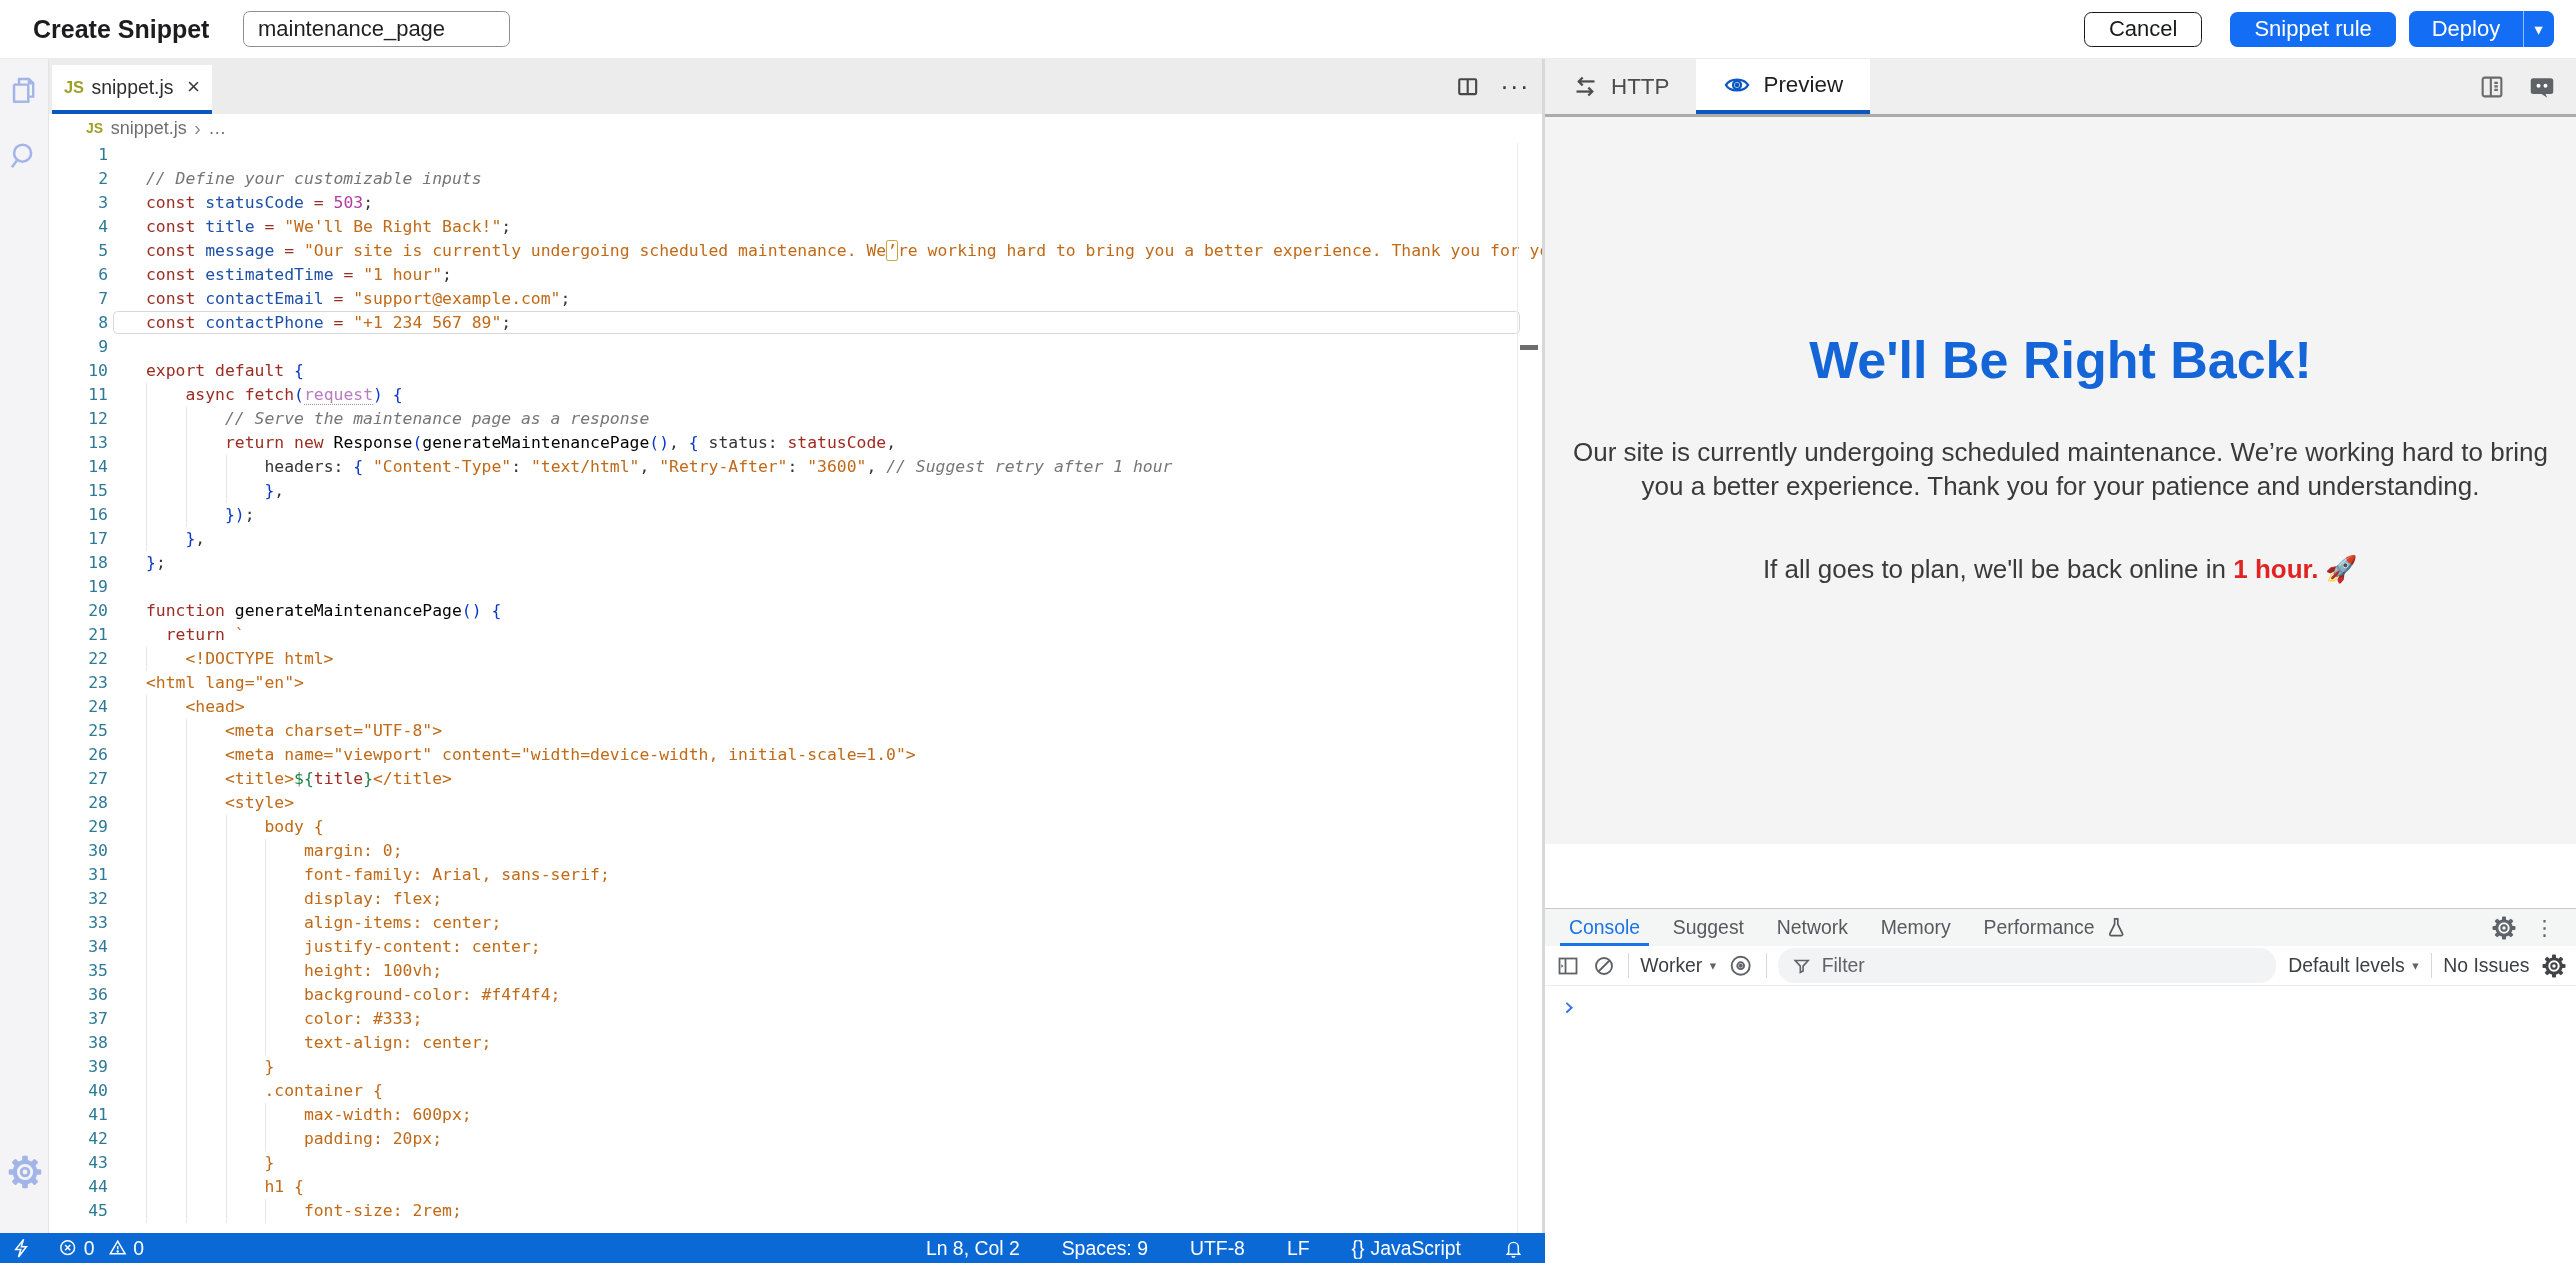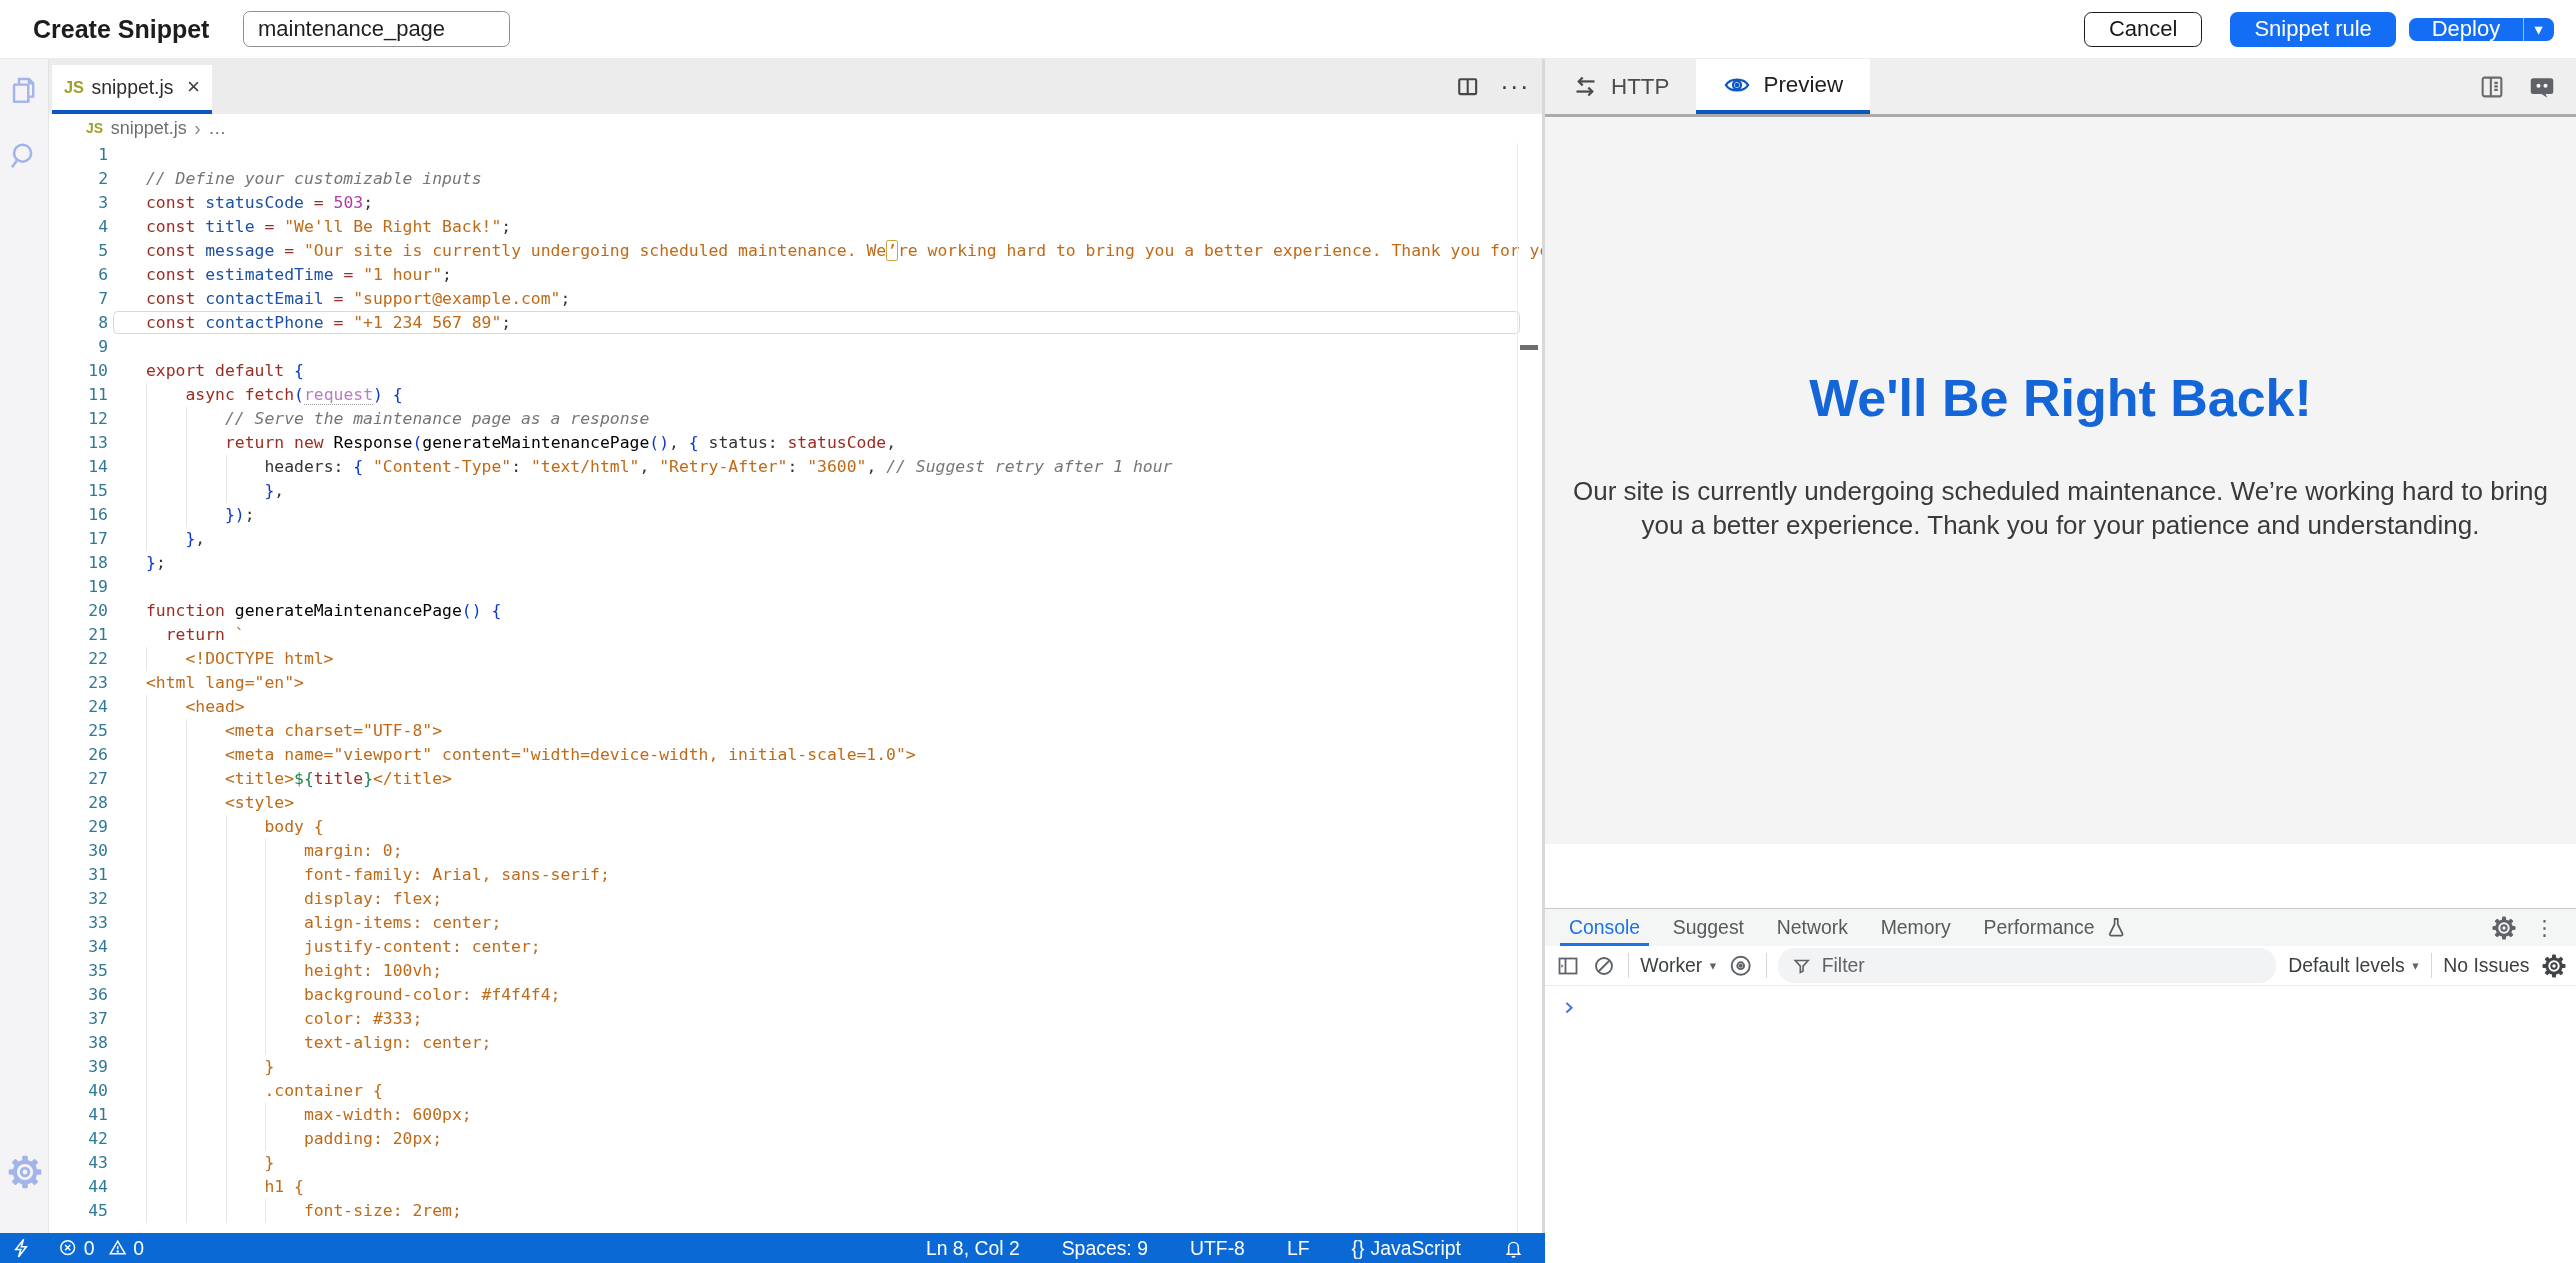--- a/index.html
+++ b/index.html
@@ -8,21 +8,21 @@
 
   
   .hdr{position:absolute;top:0;left:0;right:0;height:59px;background:#fff;border-bottom:0.7px solid #ececec;display:flex;align-items:center;padding:0 22.4px 0 33px;box-sizing:border-box}
   .hdr-title{font-size:25px;font-weight:bold;color:#1d1d1f;white-space:nowrap}
   .hdr-input{margin-left:34px;width:238px;height:34px;border:1.5px solid #8f8f8f;border-radius:6.7px;font-size:22px;color:#1f1f1f;padding:0 13.5px;font-family:"Liberation Sans",sans-serif;outline:none}
   .hdr-spacer{flex:1}
   .btn{height:35px;border-radius:7.5px;font-size:22px;display:flex;align-items:center;justify-content:center;padding:0 24px;cursor:pointer;box-sizing:border-box;white-space:nowrap}
   .btn-cancel{background:#fff;border:1.9px solid #17191c;color:#17191c;margin-right:28px}
   .btn-blue{background:#146ef5;color:#fff;border:none}
   .btn-snippet{margin-right:13.5px}
-  .deploy{display:flex;align-items:stretch;height:23px}
+  .deploy{display:flex;align-items:stretch;height:36px}
   .deploy-main{background:#146ef5;color:#fff;font-size:22px;display:flex;align-items:center;padding:0 22.4px;border-radius:7.5px 0 0 7.5px}
   .deploy-arrow{width:30px;background:#146ef5;border-left:1.5px solid rgba(255,255,255,.55);border-radius:0 7.5px 7.5px 0;display:flex;align-items:center;justify-content:center;color:#fff;font-size:16.4px}
 
   
   .main{position:absolute;top:59px;left:0;right:0;bottom:0;display:flex}
 
   
   .activity{width:49px;background:#f4f4f6;border-right:1.5px solid #e4e4e6;box-sizing:border-box;display:flex;flex-direction:column;align-items:center;padding-top:15px;height:1174px;position:relative}
   .act-icon{width:34px;height:34px;margin-bottom:31px;display:flex;align-items:center;justify-content:center;cursor:pointer}
   .act-gear{position:absolute;bottom:13.5px;left:7.5px}
@@ -229,20 +229,21 @@
         </div>
       </div>
 
 
       <div class="sep"></div>
 
       <div class="viewport">
         <div class="page">
           <h1>We'll Be Right Back!</h1>
           <p class="p-msg">Our site is currently undergoing scheduled maintenance. We’re working hard to bring you a better experience. Thank you for your patience and understanding.</p>
+          <p class="p-eta"><span>If all goes to plan, we'll be back online in </span><span class="eta-time">1 hour.</span><span> 🚀</span></p>
         </div>
       </div>
 
       <div class="devtools">
         <div class="dt-tabs">
           <span id="dt-tabs-list" style="display:flex;align-items:stretch;height:100%">
               <span class="dt-tab active">Console</span>
               <span class="dt-tab">Suggest</span>
               <span class="dt-tab">Network</span>
               <span class="dt-tab">Memory</span>

